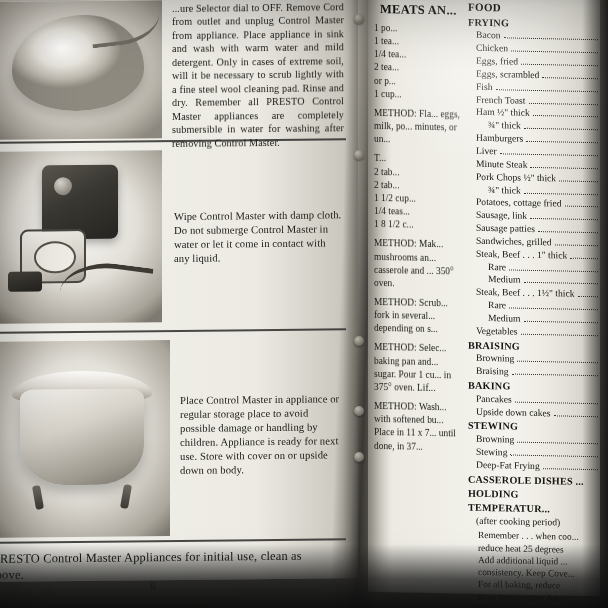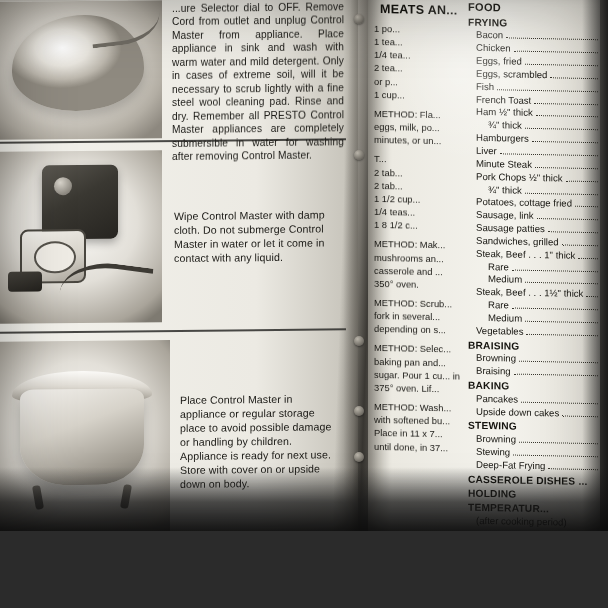--- a/index.html
+++ b/index.html
@@ -3,24 +3,24 @@
 <meta charset="utf-8">
 <style>
   html, body {
     margin: 0;
     padding: 0;
     background: #2b2b2b;
   }
   #page {
     position: relative;
     width: 608px;
-    height: 531px;
+    height: 608px;
     overflow: hidden;
     background: #8e8e8a;
-    font-family: Liberation Sans, sans-serif;
+    font-family: Liberation Serif, serif;
   }
 
   
   .bg-surface {
     position: absolute;
     inset: 0;
     background:
       radial-gradient(120% 90% at 20% 10%, #d9d6cf 0%, #b9b5ac 35%, #8d8a82 70%, #5e5c57 100%);
   }
   .bg-dark-bottom {

